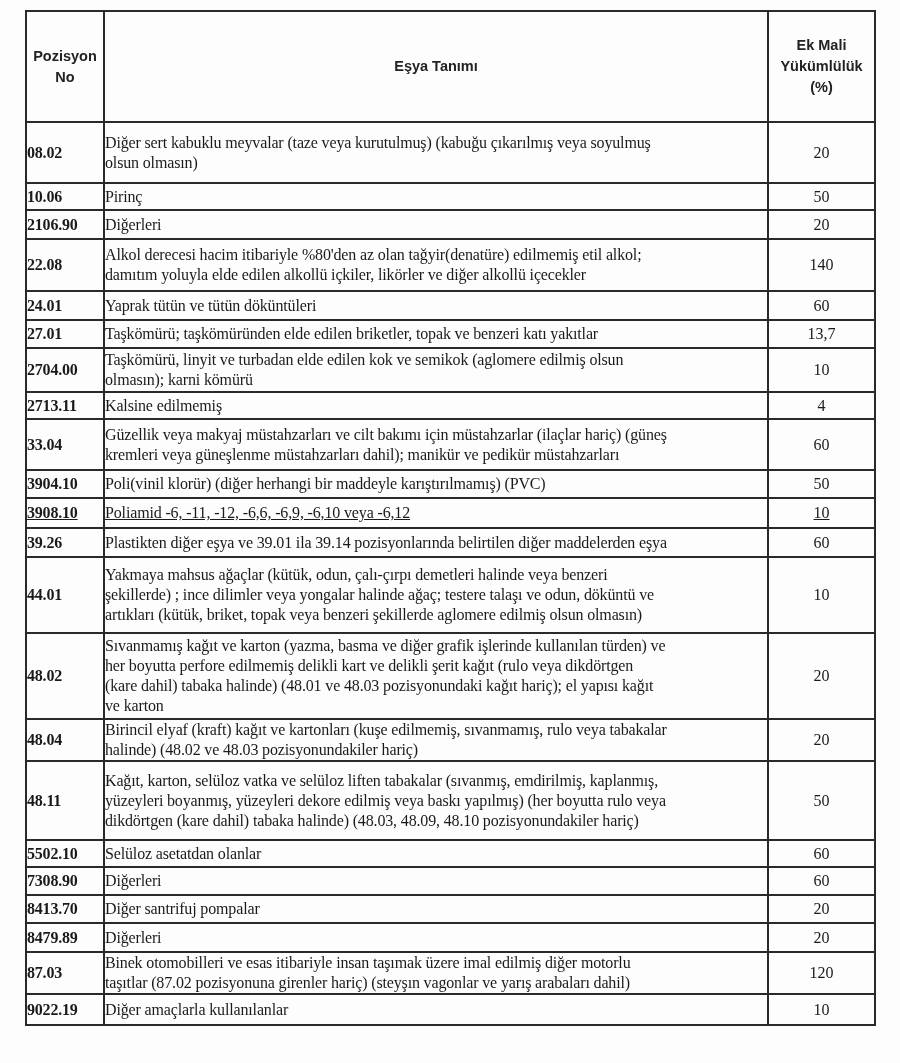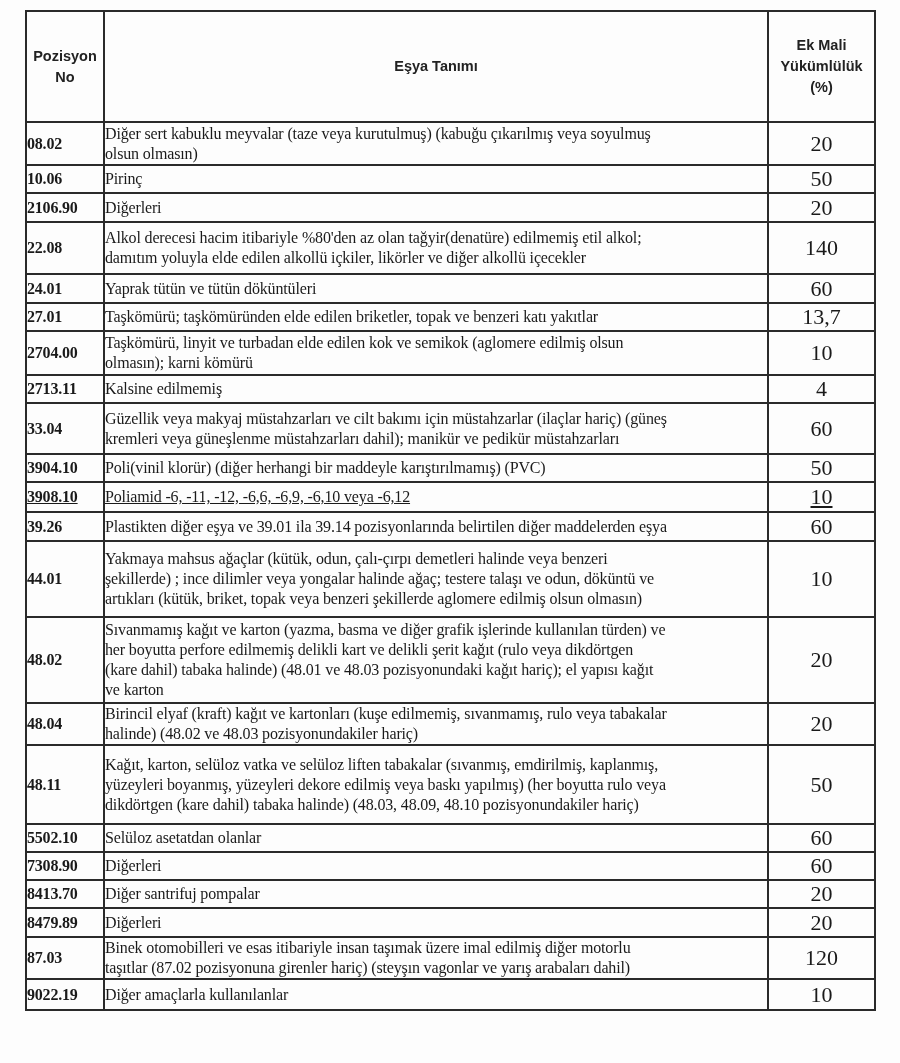--- a/index.html
+++ b/index.html
@@ -39,21 +39,21 @@
     white-space: nowrap;
   }
   td.desc {
     font-size: 16px;
     line-height: 20px;
     padding: 2px 8px 2px 7px;
     letter-spacing: -0.15px;
   }
   td.desc .line { display: block; white-space: nowrap; }
   td.rate {
-    font-size: 22px;
+    font-size: 16px;
     text-align: center;
   }
 </style>
 </head>
 <body>
 
 <div class="page">
   <table class="tariff">
     <colgroup>
       <col class="c-code">
@@ -68,21 +68,21 @@
         </th>
         <th>Eşya Tanımı</th>
         <th>
           <span style="display:block">Ek Mali</span>
           <span style="display:block">Yükümlülük</span>
           <span style="display:block">(%)</span>
         </th>
       </tr>
     </thead>
     <tbody id="rows">
-        <tr style="height: 43px;">
+        <tr style="height: 61px;">
           <td class="code">08.02</td>
           <td class="desc">
             <span class="line">Diğer sert kabuklu meyvalar (taze veya kurutulmuş) (kabuğu çıkarılmış veya soyulmuş</span>
             <span class="line">olsun olmasın)</span>
           </td>
           <td class="rate">20</td>
         </tr>
         <tr style="height: 27px;">
           <td class="code">10.06</td>
           <td class="desc">

